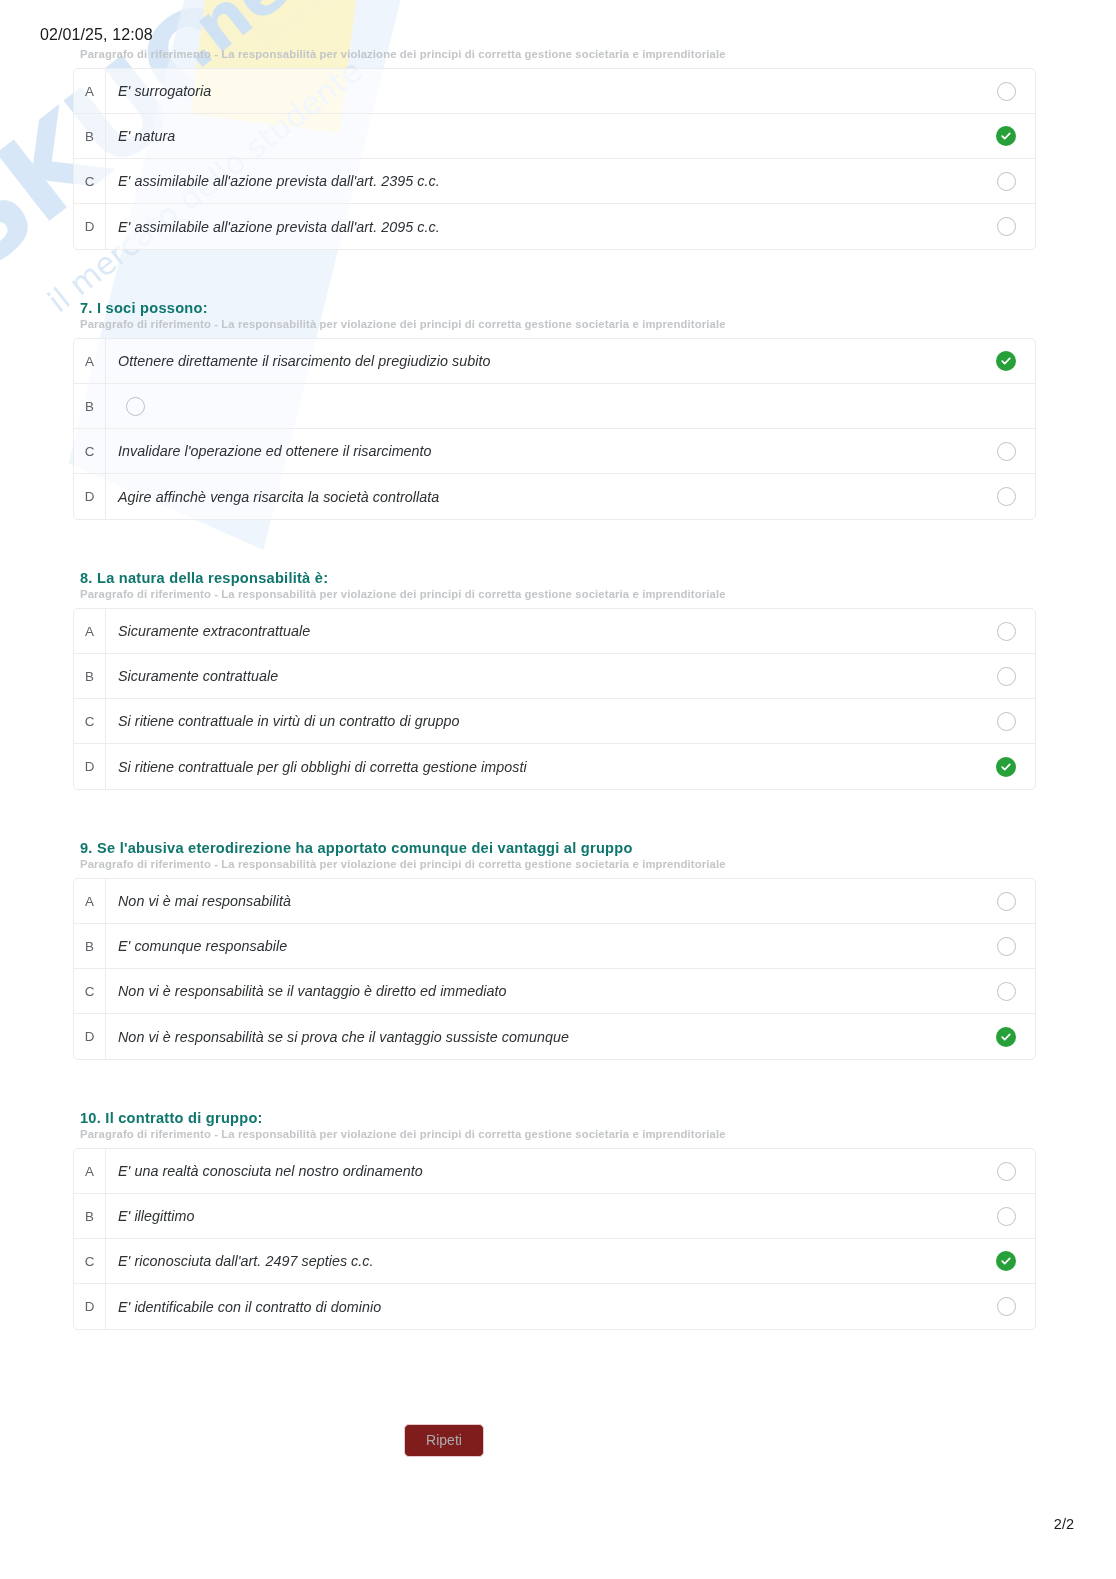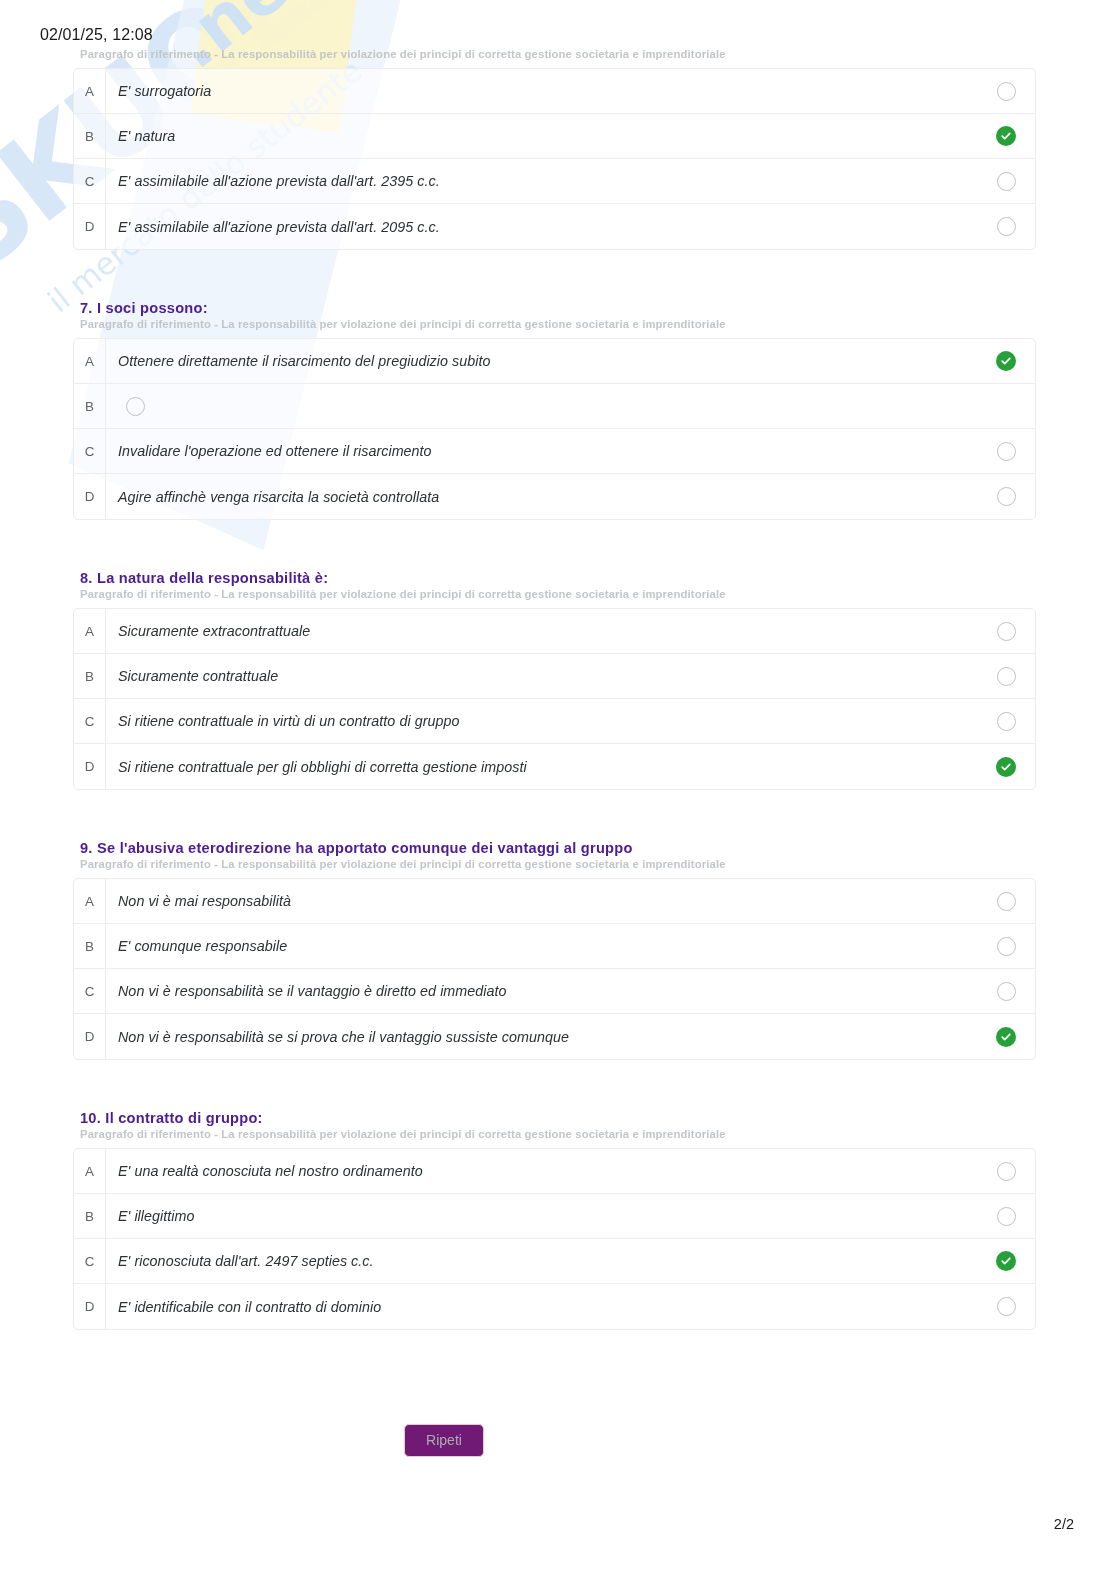--- a/index.html
+++ b/index.html
@@ -101,21 +101,21 @@
     width: 888px;
     z-index: 2;
   }
 
   .question-block { position: relative; }
 
   .q-title {
     margin: 0 0 2px 80px;
     font-size: 14.6px;
     font-weight: 700;
-    color: #4c1d95;
+    color: #0f766e;
     letter-spacing: .25px;
   }
   .q-subtitle {
     margin: 0 0 8px 80px;
     font-size: 11.3px;
     font-weight: 700;
     color: #c3c6c9;
     letter-spacing: .12px;
   }
 
@@ -186,21 +186,21 @@
   
   #repeat-wrap {
     margin-top: 44px;
     text-align: center;
   }
   #repeat-button {
     display: inline-block;
     padding: 7px 21px 8px 21px;
     border: 1px solid #e7c9cf;
     border-radius: 5px;
-    background: #701a75;
+    background: #7f1d1d;
     color: #a9adb1;
     font-size: 14px;
     font-family: "Liberation Sans", sans-serif;
     cursor: pointer;
   }
   #page-number {
     position: absolute;
     right: 42px;
     top: 1516px;
     font-size: 14.5px;

